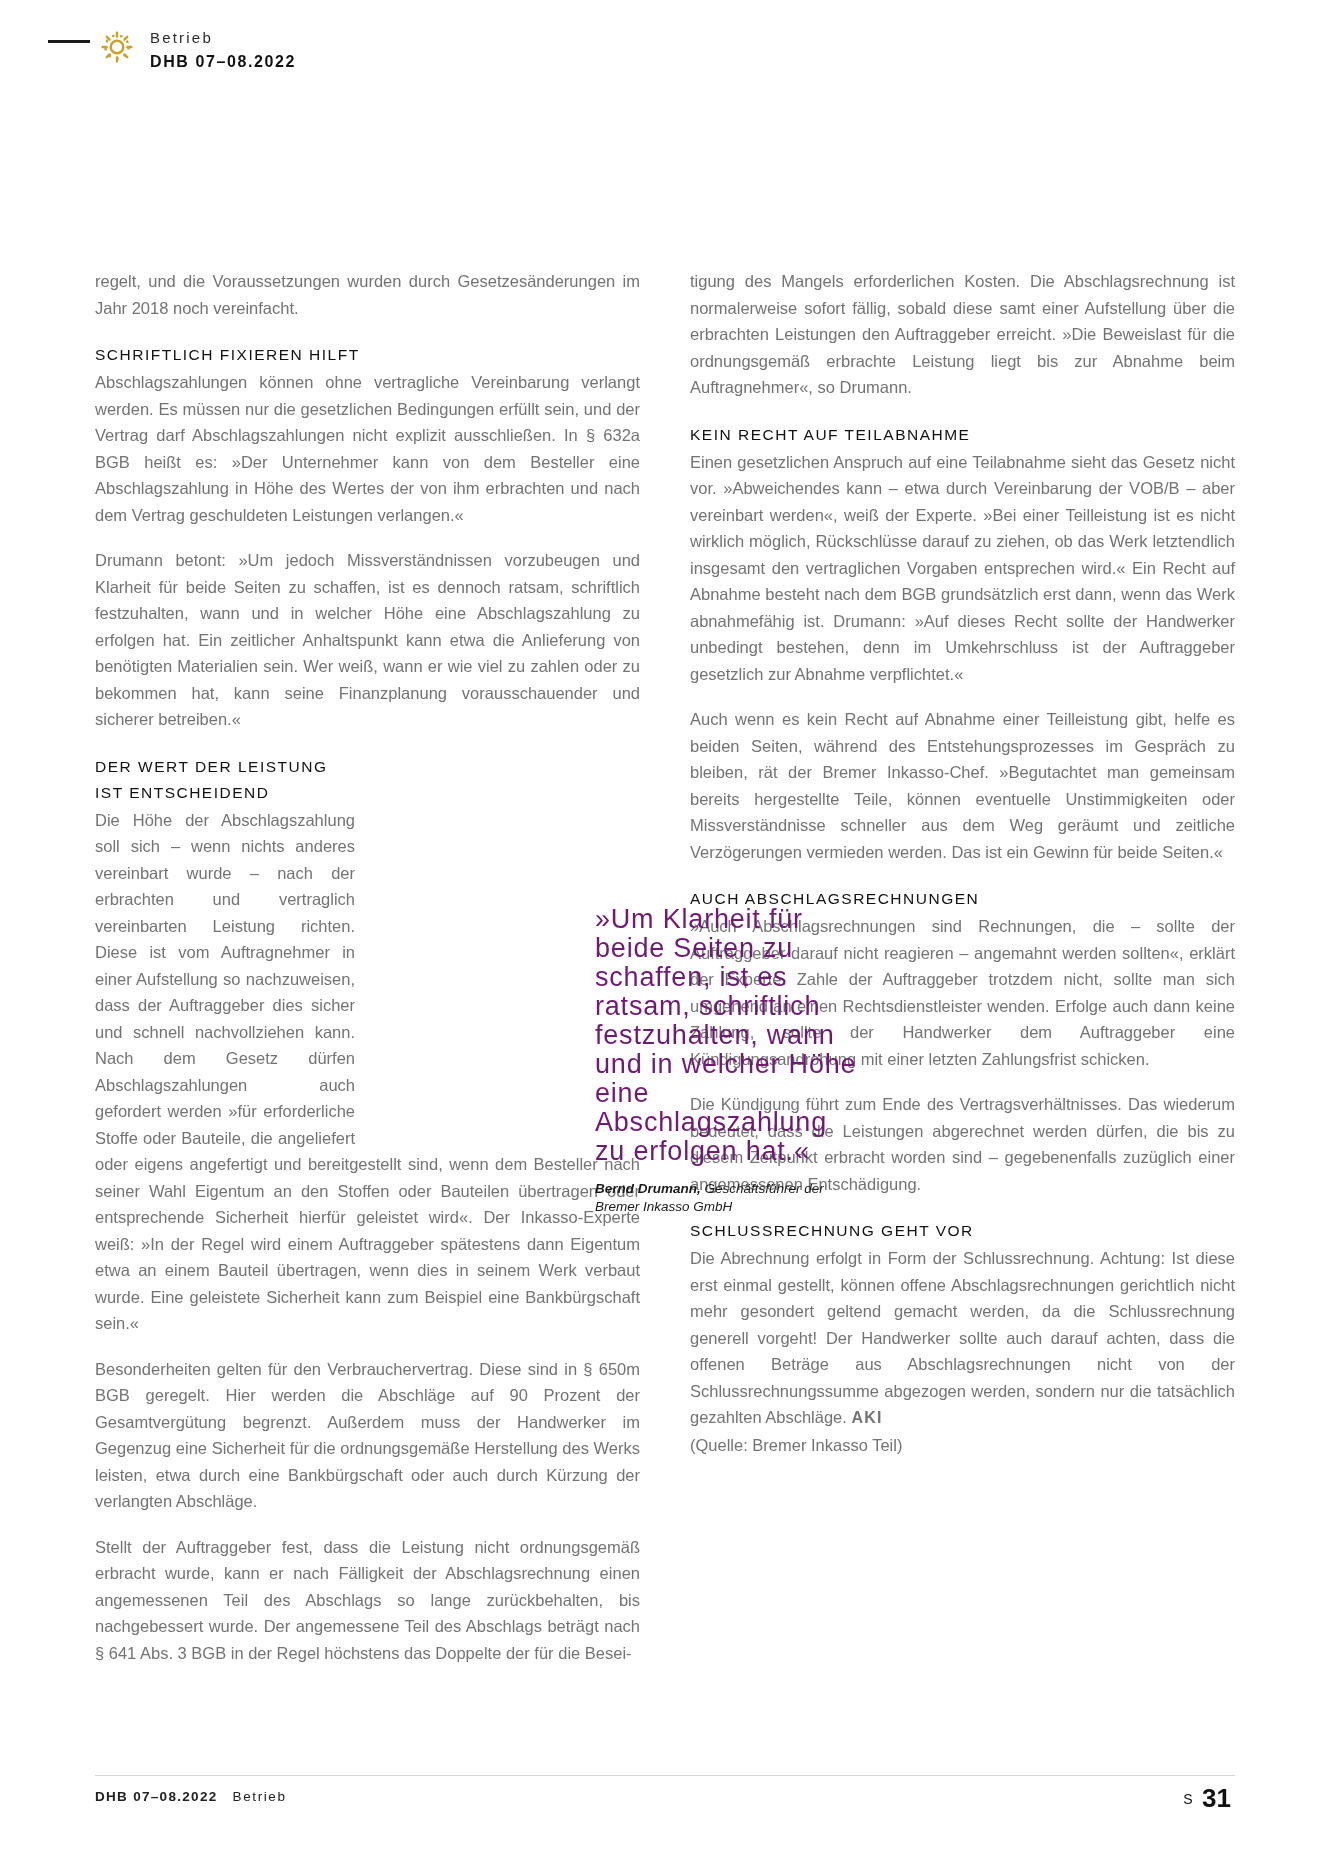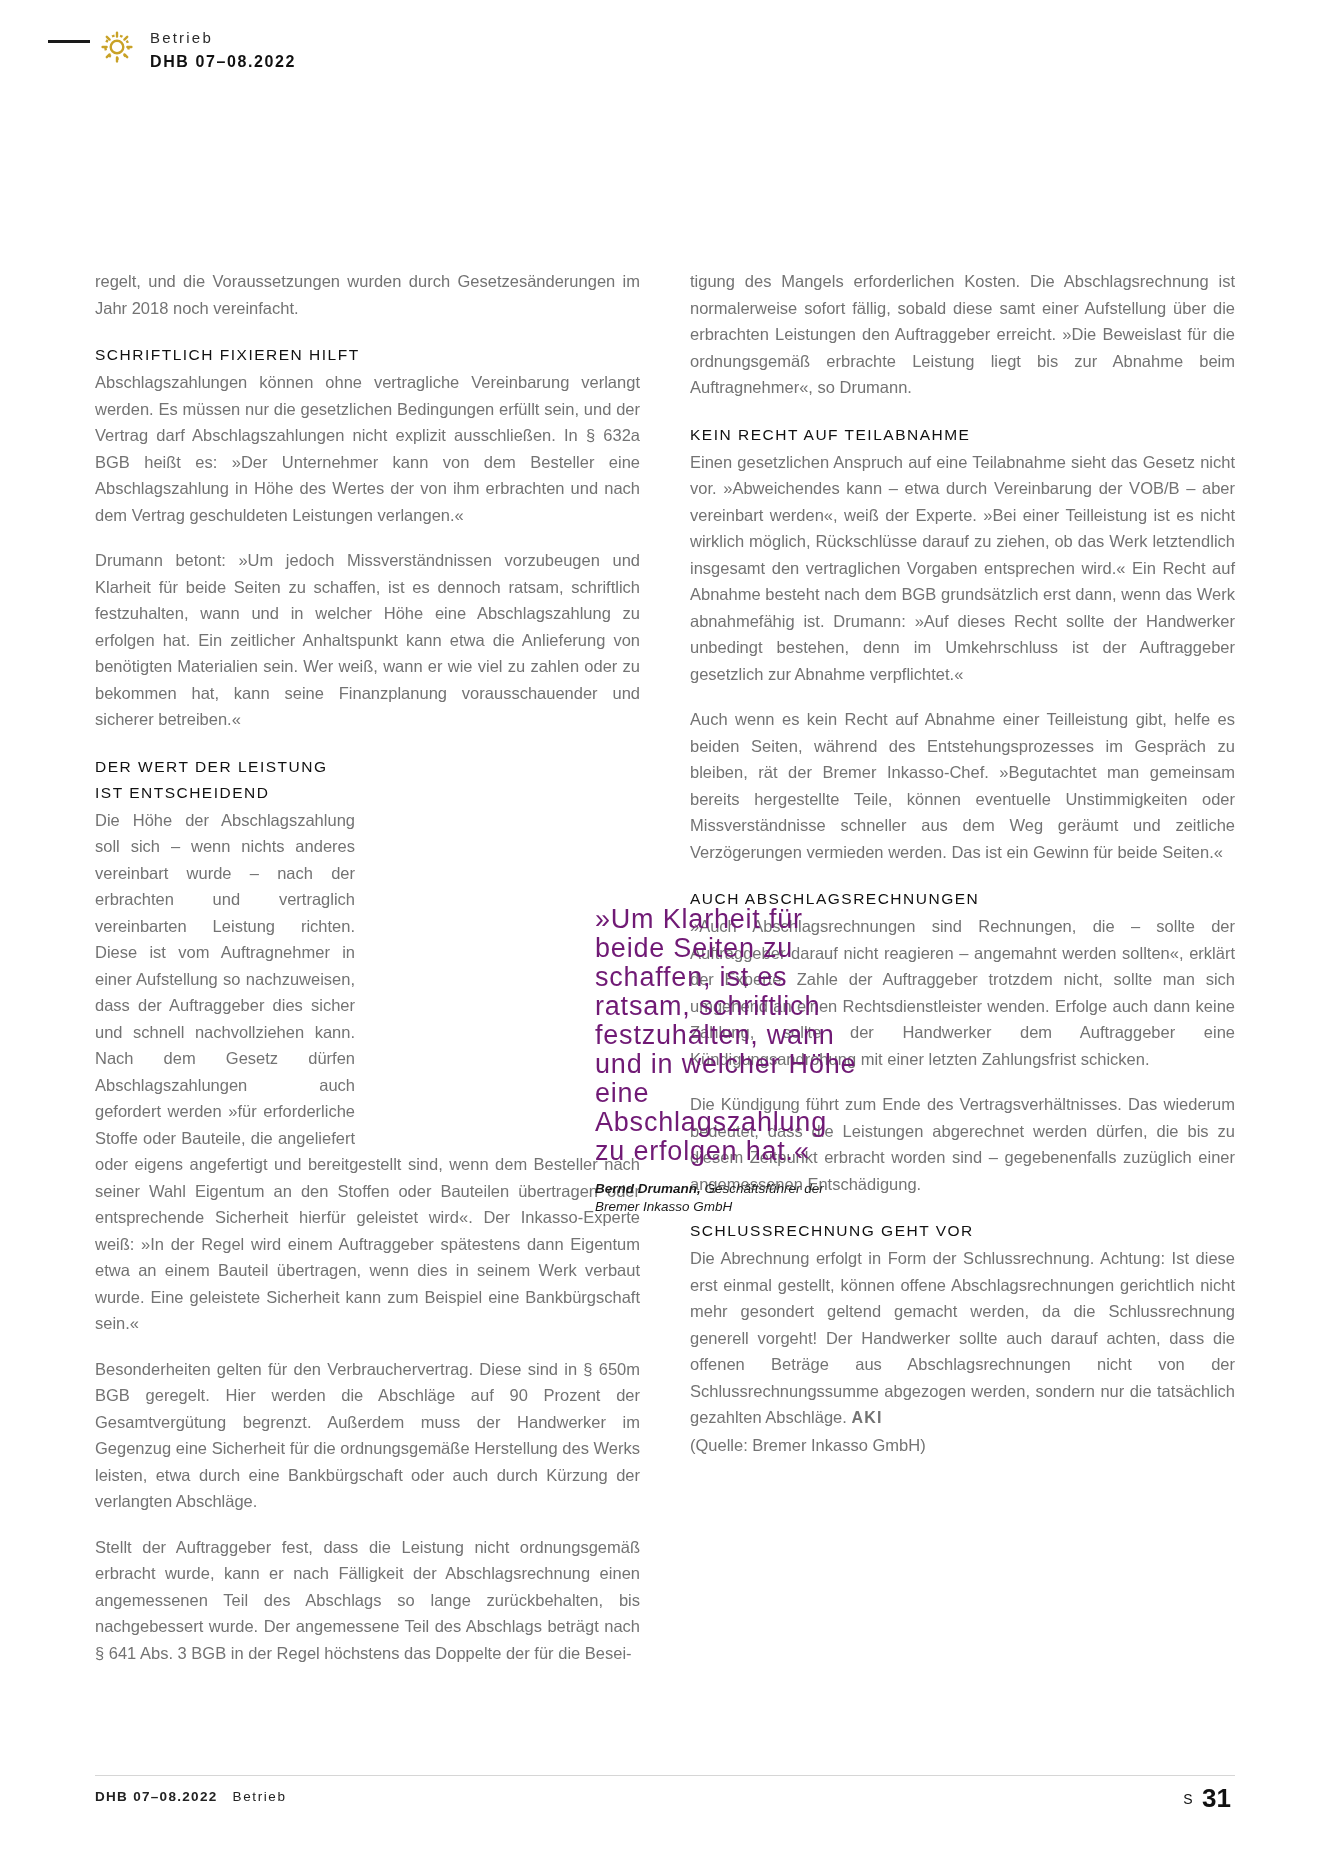--- a/index.html
+++ b/index.html
@@ -222,21 +222,21 @@
     <h3 class="section-head">KEIN RECHT AUF TEILABNAHME</h3>
     <p>Einen gesetzlichen Anspruch auf eine Teilabnahme sieht das Gesetz nicht vor. »Abweichendes kann – etwa durch Vereinbarung der VOB/B – aber vereinbart werden«, weiß der Experte. »Bei einer Teilleistung ist es nicht wirklich möglich, Rückschlüsse darauf zu ziehen, ob das Werk letztendlich insgesamt den vertraglichen Vorgaben entsprechen wird.« Ein Recht auf Abnahme besteht nach dem BGB grundsätzlich erst dann, wenn das Werk abnahmefähig ist. Drumann: »Auf dieses Recht sollte der Handwerker unbedingt bestehen, denn im Umkehrschluss ist der Auftraggeber gesetzlich zur Abnahme verpflichtet.«</p>
     <p>Auch wenn es kein Recht auf Abnahme einer Teilleistung gibt, helfe es beiden Seiten, während des Entstehungsprozesses im Gespräch zu bleiben, rät der Bremer Inkasso-Chef. »Begutachtet man gemeinsam bereits hergestellte Teile, können eventuelle Unstimmigkeiten oder Missverständnisse schneller aus dem Weg geräumt und zeitliche Verzögerungen vermieden werden. Das ist ein Gewinn für beide Seiten.«</p>
 
     <h3 class="section-head">AUCH ABSCHLAGSRECHNUNGEN</h3>
     <p>»Auch Abschlagsrechnungen sind Rechnungen, die – sollte der Auftraggeber darauf nicht reagieren – angemahnt werden sollten«, erklärt der Experte. Zahle der Auftraggeber trotzdem nicht, sollte man sich umgehend an einen Rechtsdienstleister wenden. Erfolge auch dann keine Zahlung, sollte der Handwerker dem Auftraggeber eine Kündigungsandrohung mit einer letzten Zahlungsfrist schicken.</p>
     <p>Die Kündigung führt zum Ende des Vertragsverhältnisses. Das wiederum bedeutet, dass die Leistungen abgerechnet werden dürfen, die bis zu diesem Zeitpunkt erbracht worden sind – gegebenenfalls zuzüglich einer angemessenen Entschädigung.</p>
 
     <h3 class="section-head">SCHLUSSRECHNUNG GEHT VOR</h3>
     <p class="tight"><span>Die Abrechnung erfolgt in Form der Schlussrechnung. Achtung: Ist diese erst einmal gestellt, können offene Abschlagsrechnungen gerichtlich nicht mehr gesondert geltend gemacht werden, da die Schlussrechnung generell vorgeht! Der Handwerker sollte auch darauf achten, dass die offenen Beträge aus Abschlagsrechnungen nicht von der Schlussrechnungssumme abgezogen werden, sondern nur die tatsächlich gezahlten Abschläge.</span> <span class="small-caps-credit">AKI</span></p>
-    <p style="margin-top:0;">(Quelle: Bremer Inkasso GmbH)</p>
+    <p style="margin-top:0;">(Quelle: Bremer Inkasso Teil)</p>
   </div>
 </div>
 
 <div class="pullquote" style="left:595px; top:905px; width:268px; position:absolute;">
   <div class="pullquote-text">»Um Klarheit für beide Seiten zu schaffen, ist es ratsam, schriftlich festzuhalten, wann und in welcher Höhe eine Abschlagszahlung zu erfolgen hat.«</div>
   <div class="pullquote-attr">
     <span class="name">Bernd Drumann,</span>
     <span class="role">Geschäftsführer der Bremer Inkasso GmbH</span>
   </div>
 </div>

